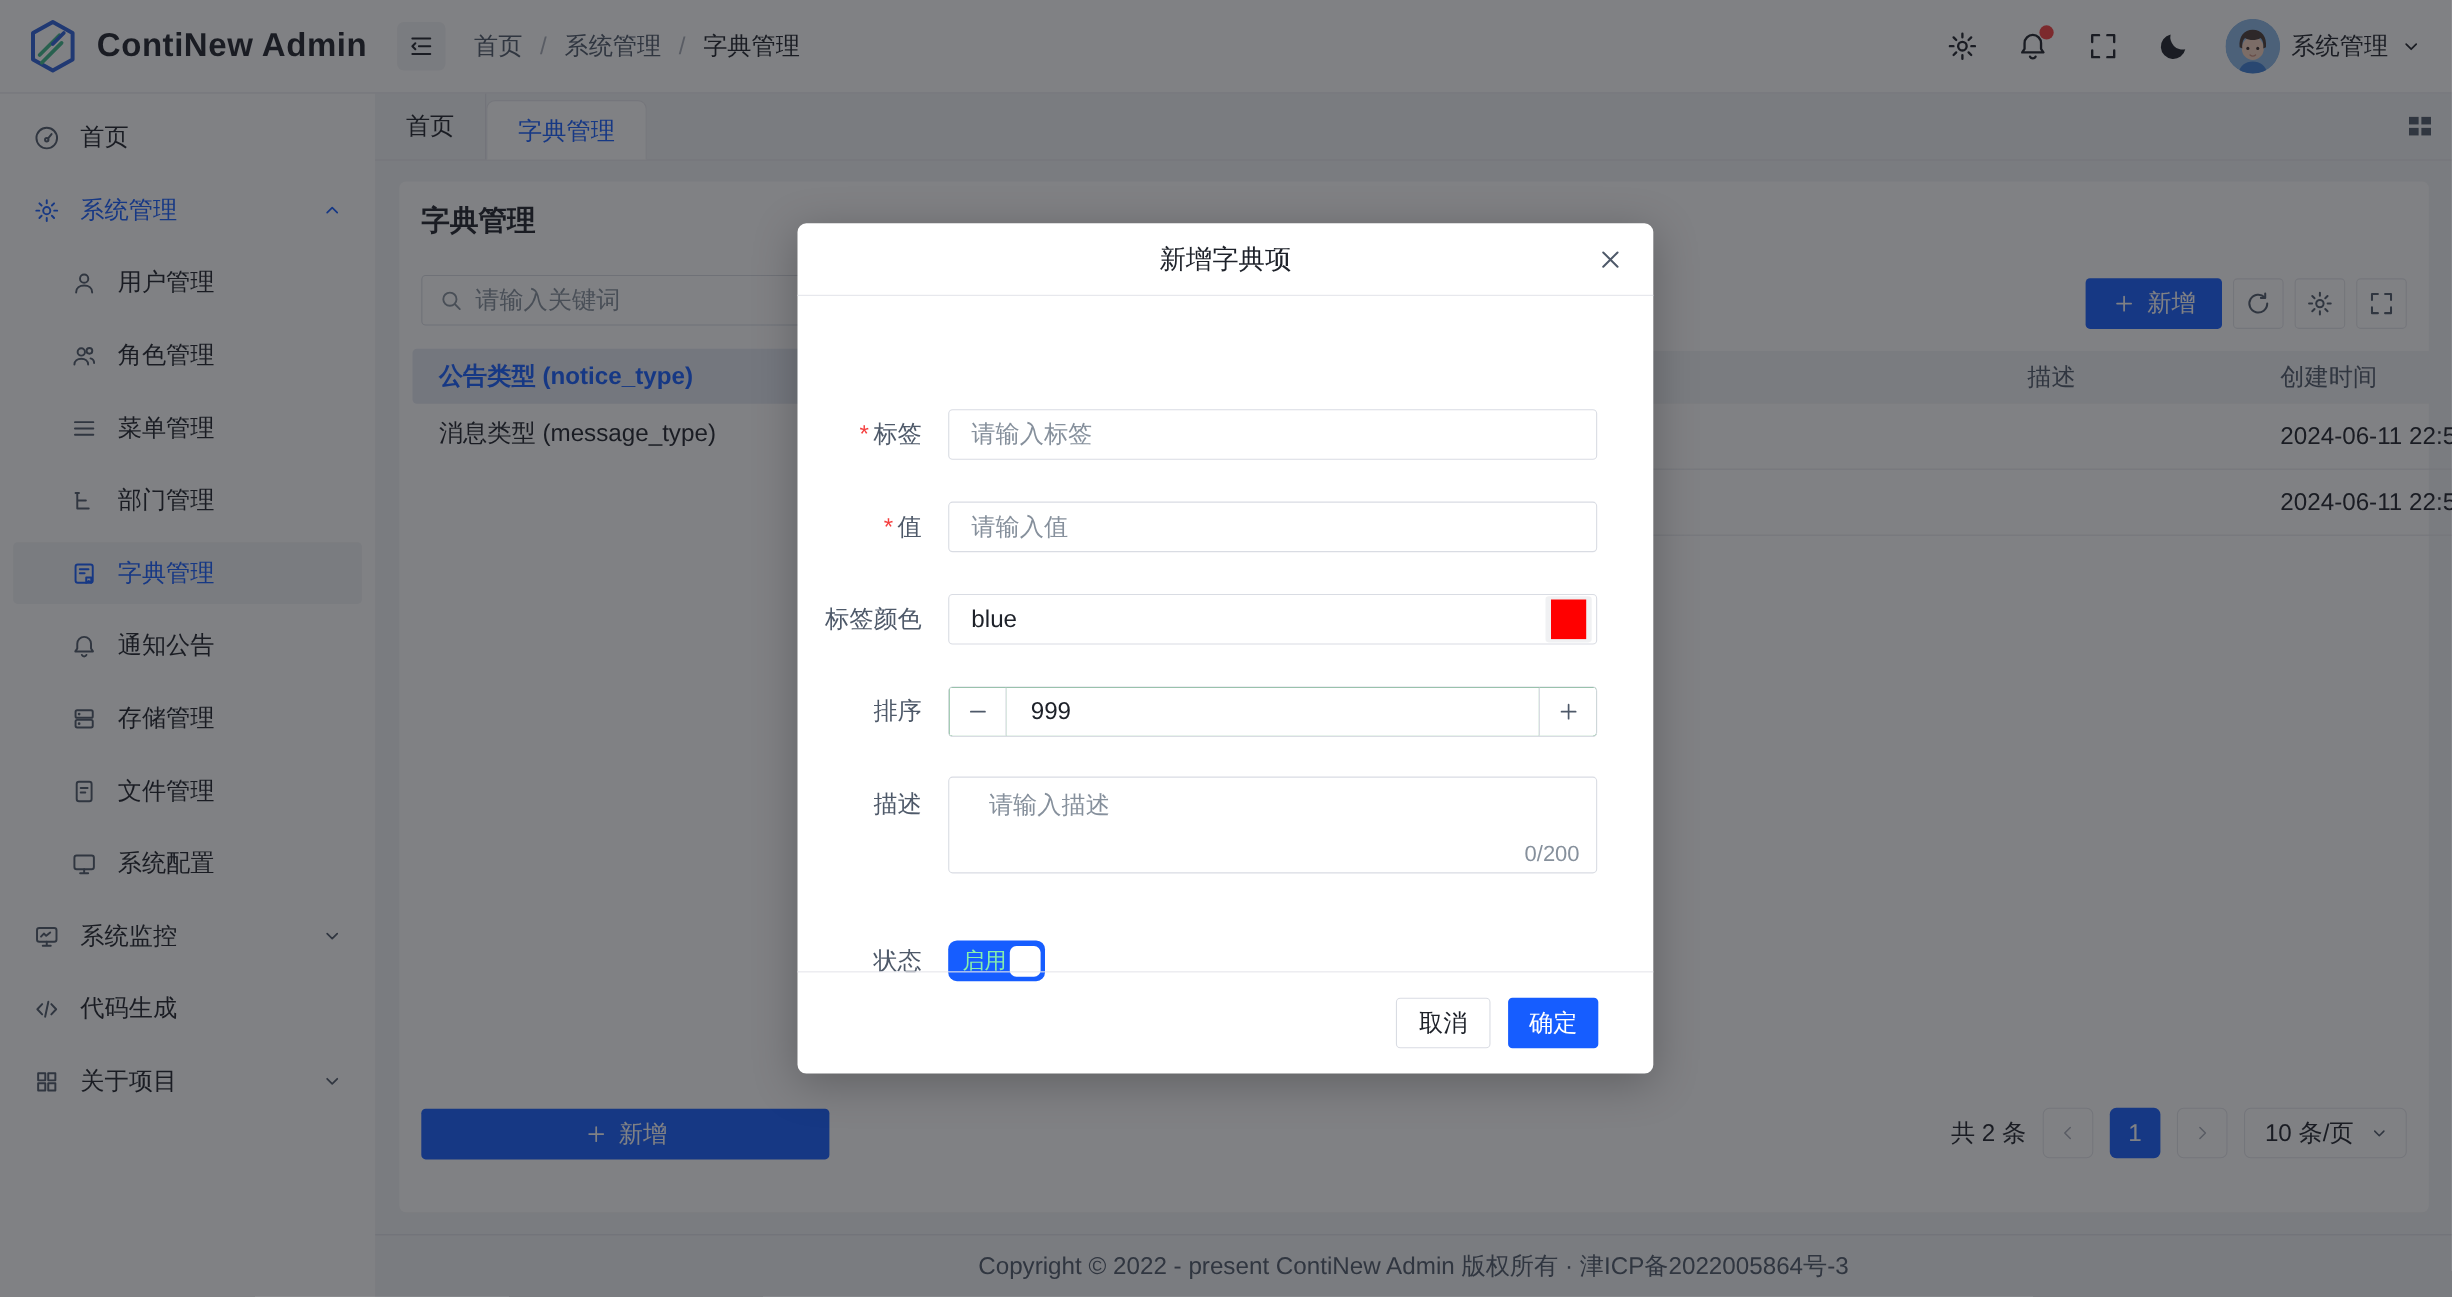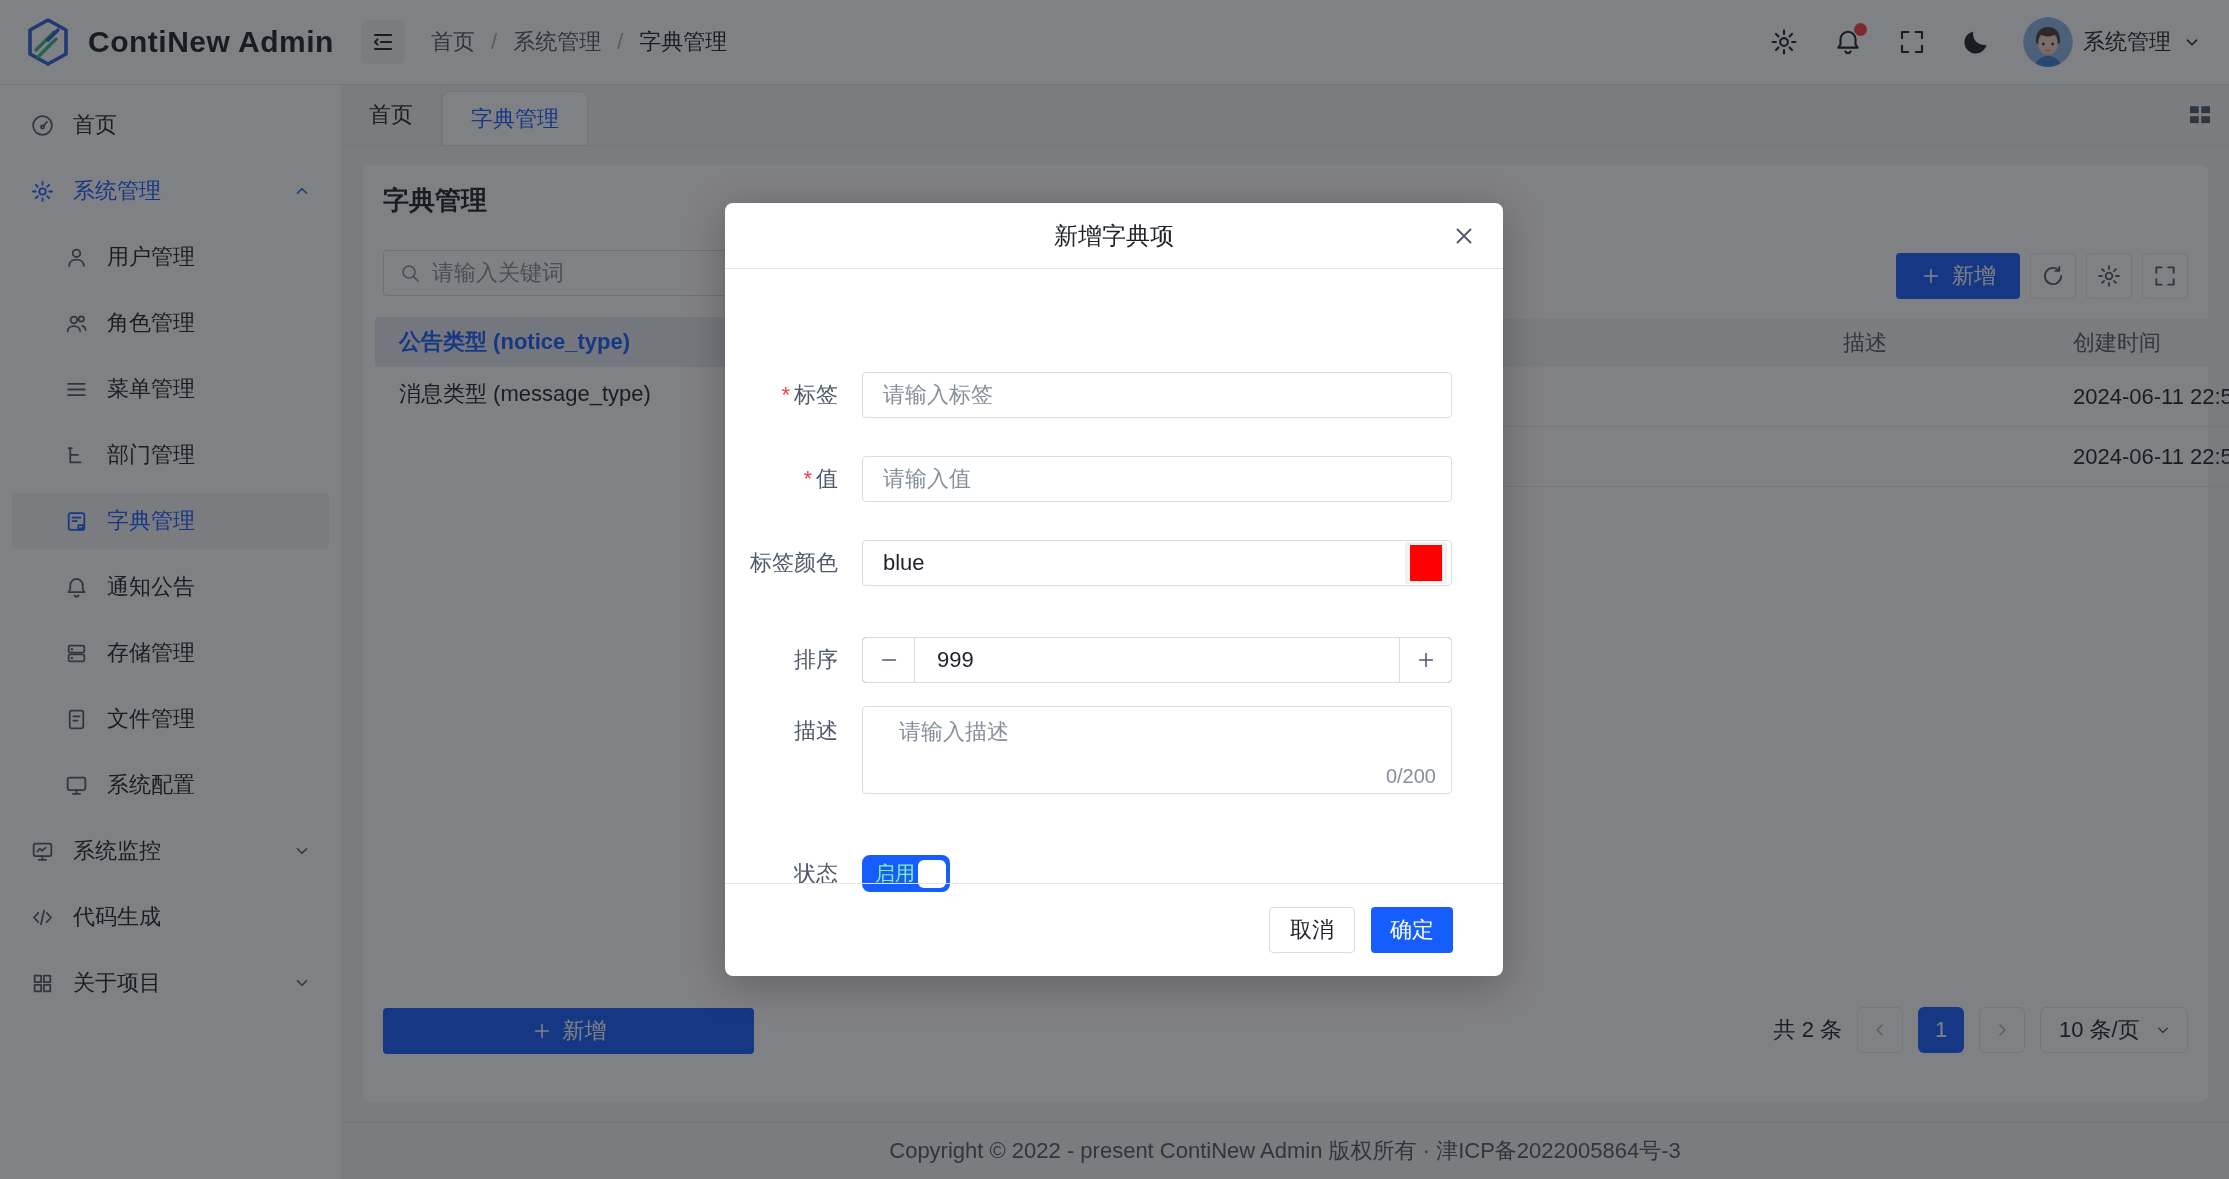--- a/index.html
+++ b/index.html
@@ -496,21 +496,21 @@
       <div class="f-row" style="top:271px;">
         <span class="f-label">标签颜色</span>
         <span class="f-ctrl color-wrap">
           <input class="inp" value="blue" style="">
           <span class="swatch-box">
             <span class="swatch" style="background: rgb(255, 0, 0);"></span>
           </span>
         </span>
       </div>
 
-      <div class="f-row" style="top:368px;">
+      <div class="f-row" style="top:355px;">
         <span class="f-label">排序</span>
         <span class="f-ctrl stepper">
           <button class="step-btn minus">
             <svg class="ic" width="22" height="22" viewBox="0 0 24 24" stroke-width="2">
                 <path d="M5 12h14"></path>
               </svg>
           </button>
           <input class="step-val" value="999" style="">
           <button class="step-btn plus">
             <svg class="ic" width="22" height="22" viewBox="0 0 24 24" stroke-width="2">

